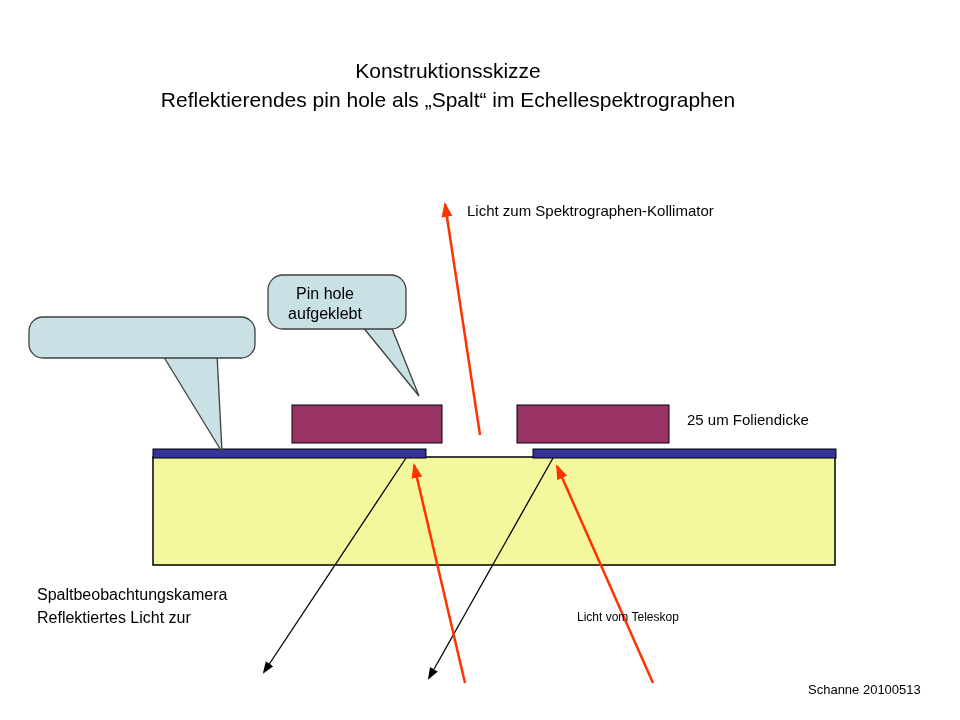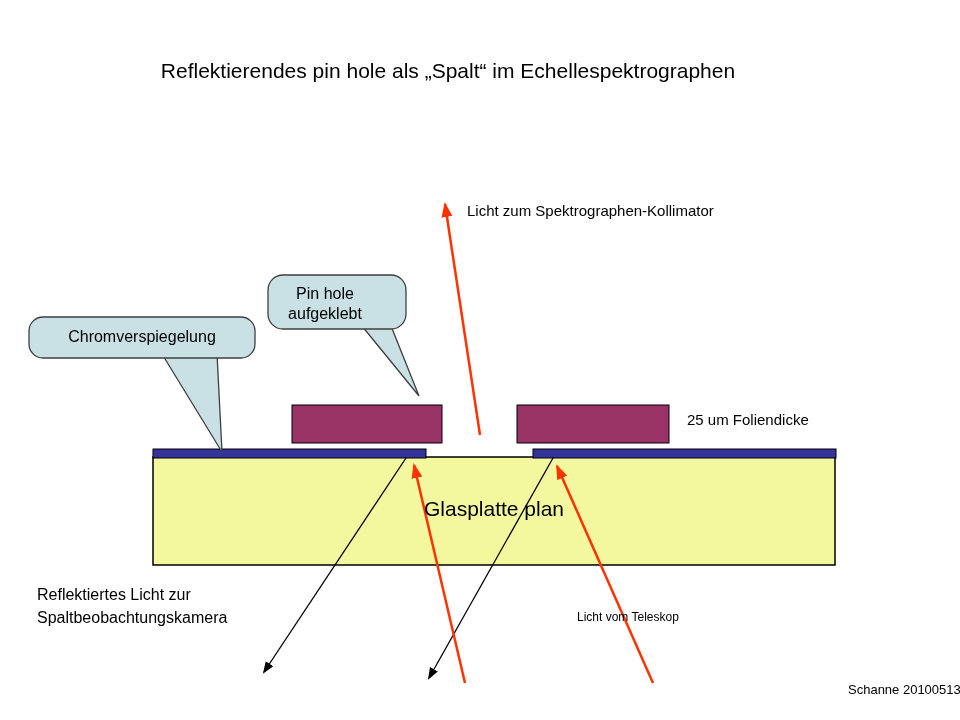--- a/index.html
+++ b/index.html
@@ -8,21 +8,21 @@
   .stage svg{position:absolute;left:0;top:0;}
   .lbl{position:absolute;white-space:nowrap;}
   .title{position:absolute;top:56px;left:0;width:896px;text-align:center;
          font-size:21px;line-height:29px;}
   .lbl-collimator{left:467px;top:202px;font-size:15px;}
   .lbl-hole{left:490px;top:365px;font-size:15px;}
   .lbl-foil{left:687px;top:411px;font-size:15px;}
   .lbl-glass{left:153px;top:497px;width:682px;text-align:center;font-size:21px;white-space:nowrap;position:absolute;}
   .lbl-reflected{left:37px;top:583px;font-size:16px;line-height:23px;}
   .lbl-telescope{left:577px;top:610px;font-size:12px;}
-  .lbl-credit{left:808px;top:682px;font-size:13px;margin-left:40px;}
+  .lbl-credit{left:808px;top:682px;font-size:13px;}
   .callout-text{position:absolute;text-align:center;font-size:16px;}
   .co-chrome{left:29px;top:328px;width:226px;}
   .co-pinhole{left:268px;top:284px;width:114px;line-height:20px;}
 </style>
 </head>
 <body>
 
 <div class="stage">
 
   <svg width="960" height="720" viewBox="0 0 960 720">
@@ -50,32 +50,31 @@
 
     <line x1="406" y1="458" x2="264" y2="672" stroke="#000000" stroke-width="1.3" marker-end="url(#mBlack)"></line>
     <line x1="553" y1="458" x2="429" y2="678" stroke="#000000" stroke-width="1.3" marker-end="url(#mBlack)"></line>
 
     <line x1="480" y1="435" x2="445" y2="204" stroke="#FF3300" stroke-width="2.5" marker-end="url(#mRed)"></line>
     <line x1="465" y1="683" x2="414" y2="465" stroke="#FF3300" stroke-width="2.5" marker-end="url(#mRed)"></line>
     <line x1="653" y1="683" x2="557" y2="466" stroke="#FF3300" stroke-width="2.5" marker-end="url(#mRed)"></line>
   </svg>
 
   <div class="title">
+    <div>Konstruktionsskizze</div>
     <div>Reflektierendes pin hole als „Spalt“ im Echellespektrographen</div>
   </div>
 
   <div class="lbl lbl-collimator">Licht zum Spektrographen-Kollimator</div>
   <div class="lbl lbl-foil">25 um Foliendicke</div>
-  <div class="lbl-glass">Glasplatte plan</div>
   <div class="lbl lbl-reflected">
+    <div>Spaltbeobachtungskamera</div>
     <div>Reflektiertes Licht zur</div>
-    <div>Spaltbeobachtungskamera</div>
   </div>
   <div class="lbl lbl-telescope">Licht vom Teleskop</div>
   <div class="lbl lbl-credit">Schanne 20100513</div>
 
-  <div class="callout-text co-chrome">Chromverspiegelung</div>
   <div class="callout-text co-pinhole">
     <div>Pin hole</div>
     <div>aufgeklebt</div>
   </div>
 
 </div>
 
 </body></html>

